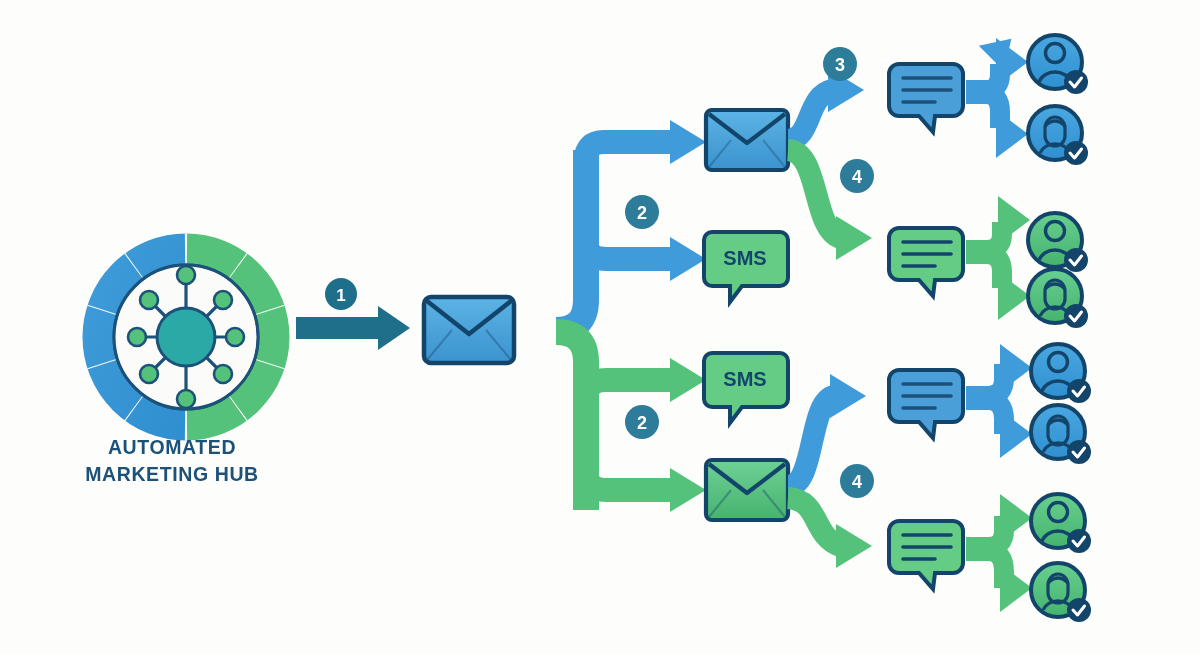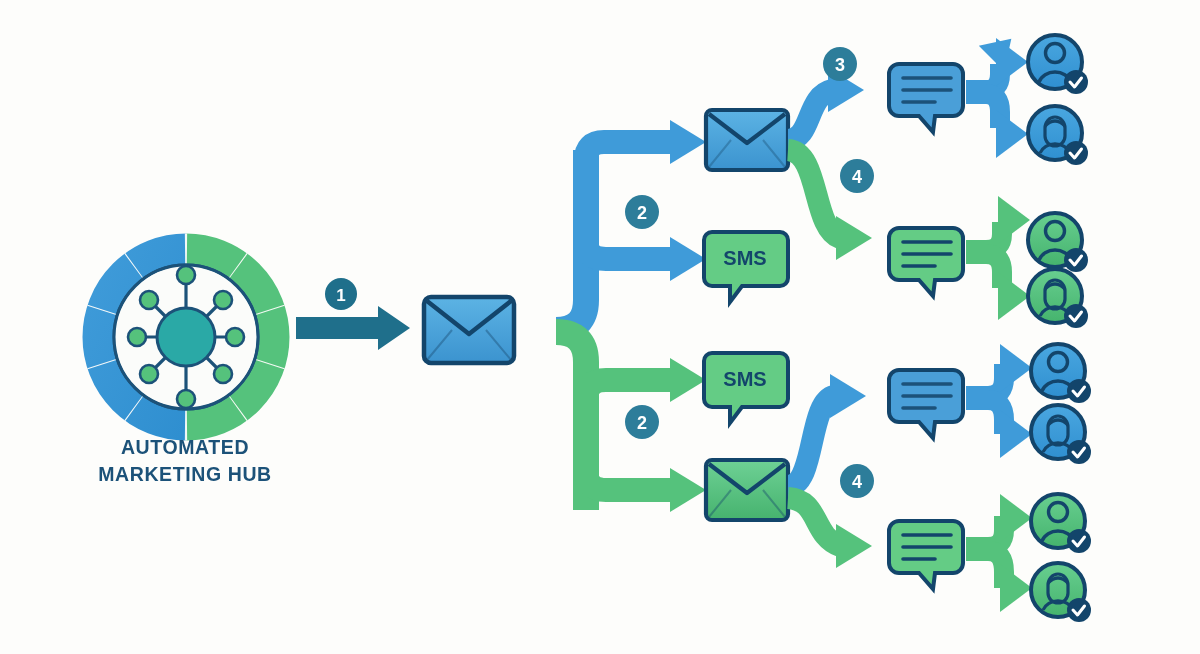--- a/index.html
+++ b/index.html
@@ -6,21 +6,21 @@
   body{
     width:1200px;height:654px;
     background:#fdfdfb;
     font-family:"Liberation Sans", sans-serif;
     overflow:hidden;
   }
   #stage{position:relative;width:1200px;height:654px;}
   #canvas{position:absolute;left:0;top:0;width:1200px;height:654px;}
   .hub-label{
     position:absolute;
-    left:40px; top:434px;
+    left:27px; top:434px;
     width:290px;
     text-align:center;
     color:#1c5279;
     font-weight:bold;
     font-size:19.5px;
     letter-spacing:0.6px;
     line-height:27px;
     white-space:pre-line;
   }
 </style>

